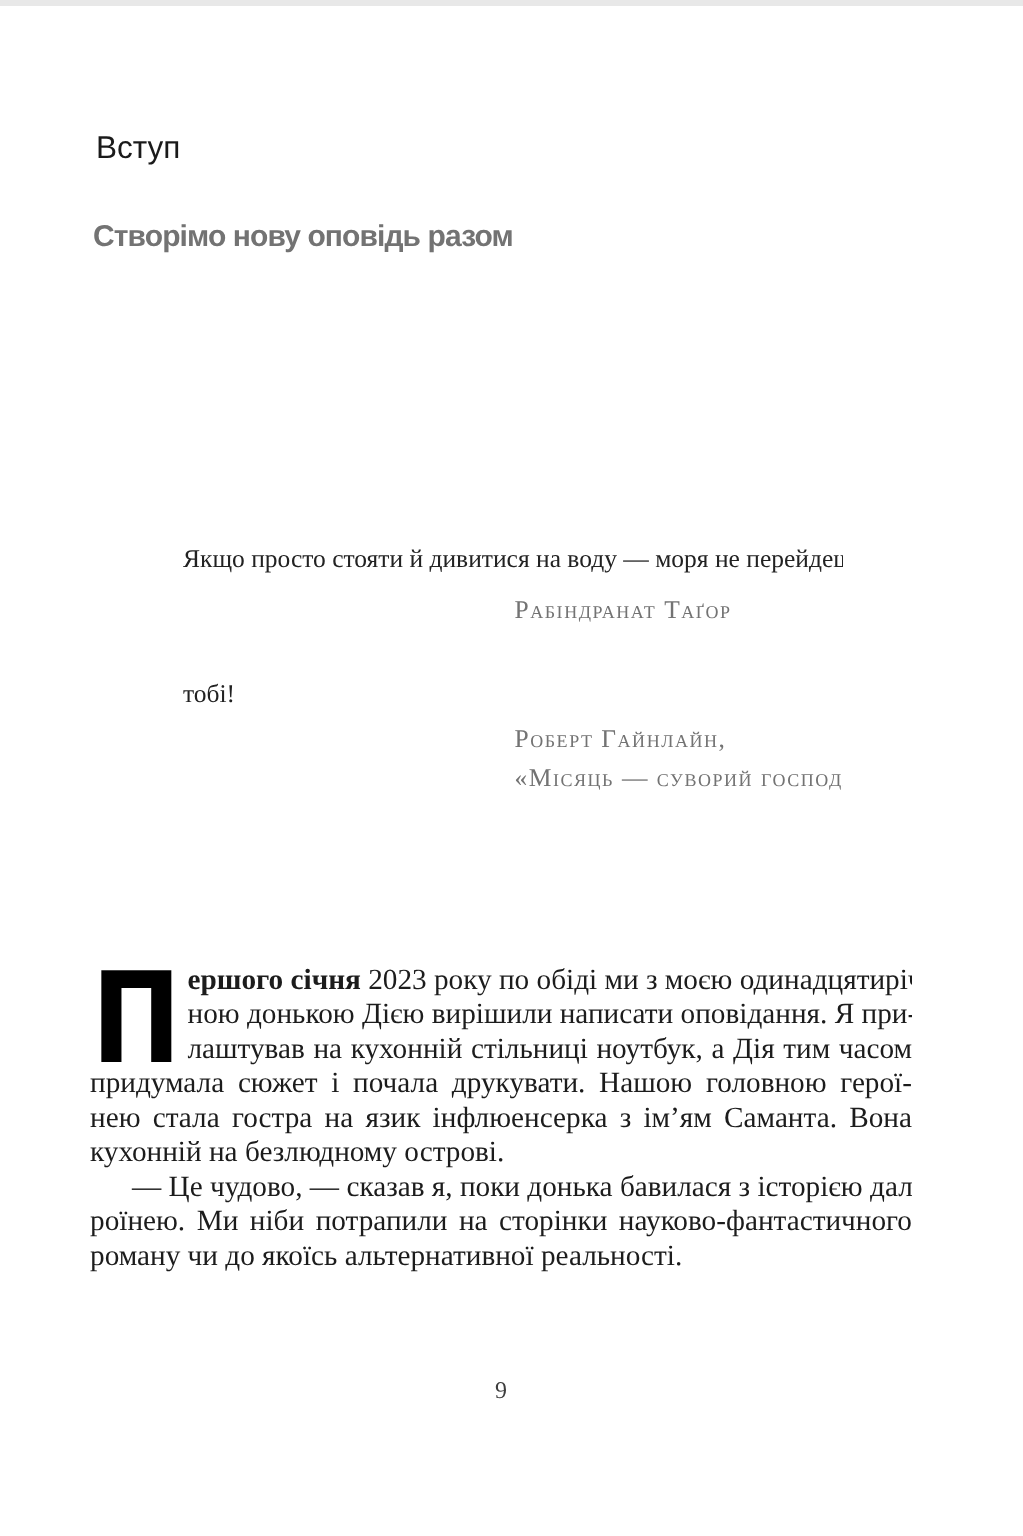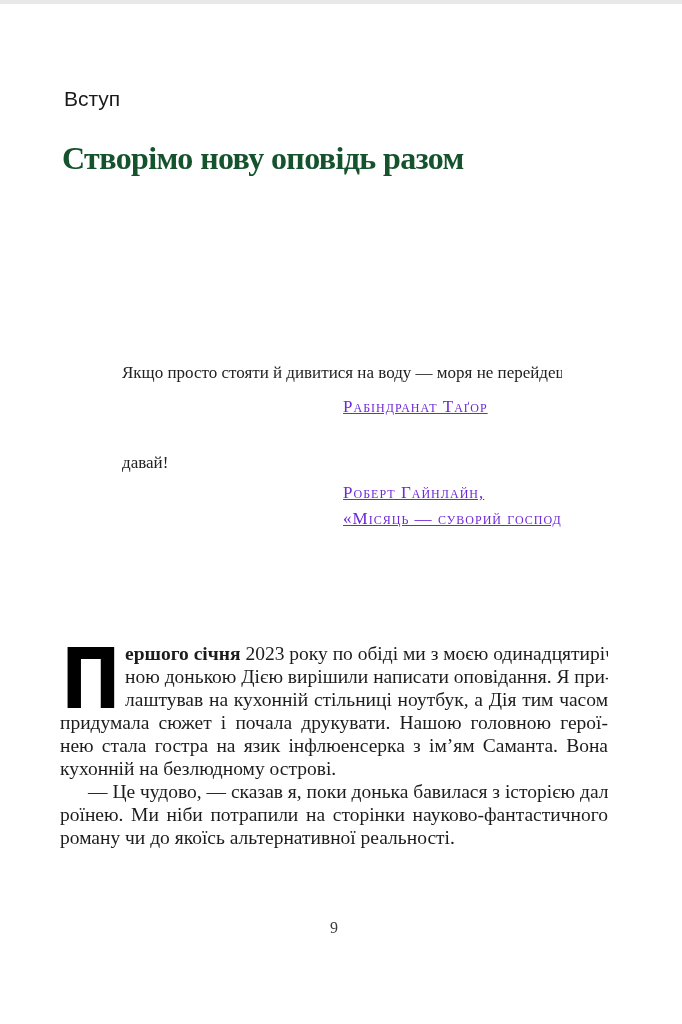--- a/index.html
+++ b/index.html
@@ -22,48 +22,47 @@
     font-size: 21px;
     line-height: 24px;
     color: #1a1a1a;
   }
 
   
   .title {
     position: absolute;
     left: 62px;
     top: 137px;
-    font-family: Liberation Serif, serif;
+    font-family: Liberation Sans, sans-serif;
     font-weight: bold;
-    font-size: 32px;
+    font-size: 20px;
     letter-spacing: -0.6px;
     line-height: 34px;
-    color: #14532d;
+    color: #737373;
   }
 
   
   .epigraphs {
     position: absolute;
     left: 122px;
     top: 356px;
     width: 440px;
     font-family: "Liberation Serif", serif;
     font-size: 17px;
     line-height: 26px;
     color: #222;
   }
   .eline { white-space: nowrap; overflow: hidden; }
   .eline.j { text-align: justify; text-align-last: justify; }
   .attr {
     margin-left: 221px;
     margin-top: 8px;
     font-variant: small-caps;
     letter-spacing: 0.06em;
-    color: #6d28d9;
-    text-decoration: underline;
+    color: #737373;
   }
   .attr .eline { line-height: 26px; }
   .ep2 { margin-top: 30px; }
   .ep2 .attr { margin-top: 4px; }
 
   
   .bodytext {
     position: absolute;
     left: 60px;
     top: 638px;
@@ -121,21 +120,21 @@
   <div class="epigraphs">
 
     <div class="ep1">
       <div class="eline j">Якщо просто стояти й дивитися на воду — моря не перейдеш.</div>
       <div class="attr">
         <div class="eline">Рабіндранат Таґор</div>
       </div>
     </div>
 
     <div class="ep2">
-      <div class="eline">давай!</div>
+      <div class="eline">тобі!</div>
       <div class="attr">
         <div class="eline">Роберт Гайнлайн,</div>
         <div class="eline">«Місяць — суворий господар»</div>
       </div>
     </div>
 
   </div>
 
   <div class="bodytext">
     <div class="dropcap">П</div>

